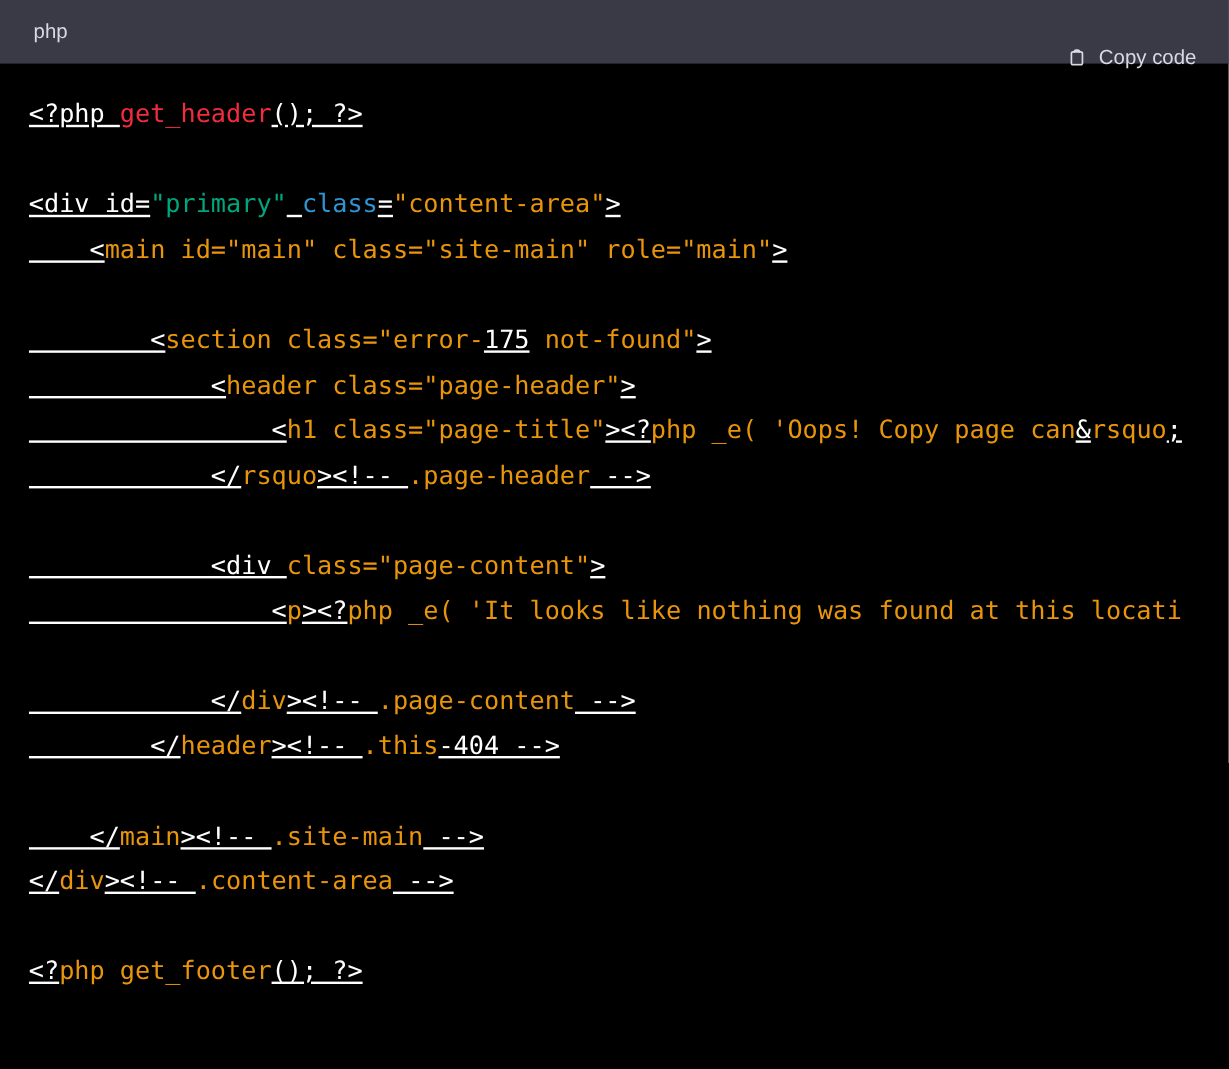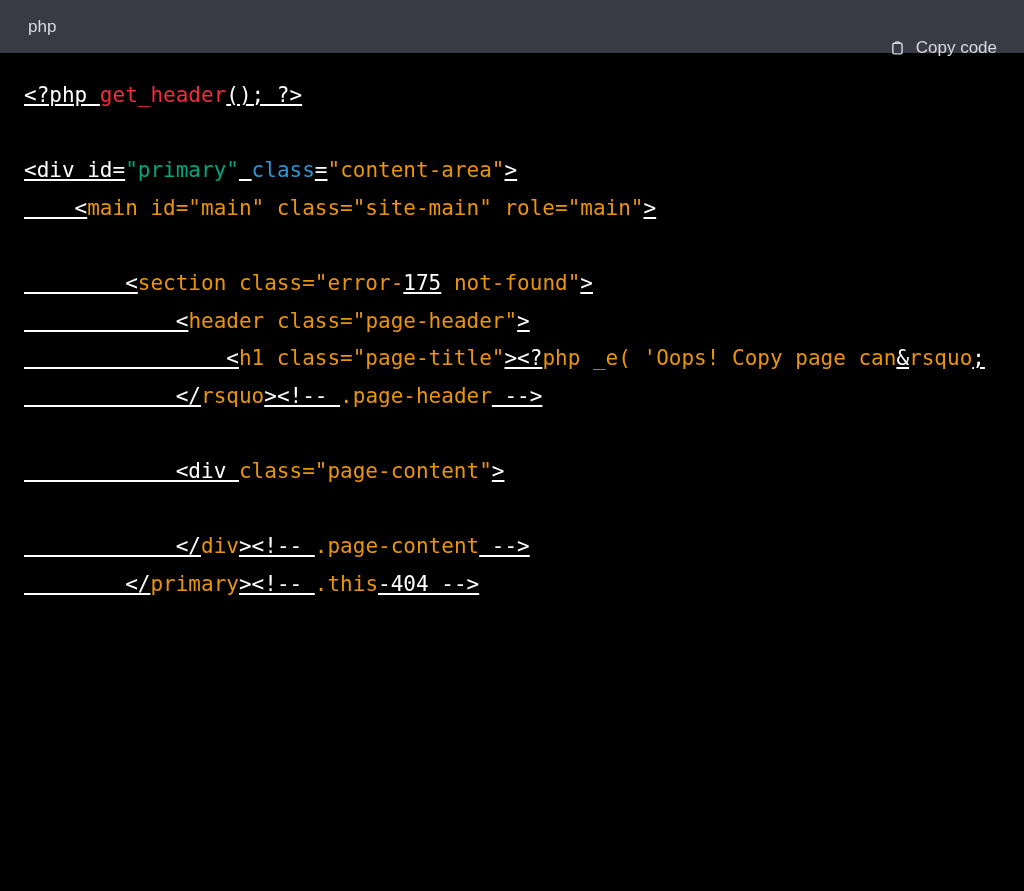--- a/index.html
+++ b/index.html
@@ -90,19 +90,23 @@
       <div class="code-line"> </div>
       <div class="code-line"><span class="c-w">&lt;div id=</span><span class="c-g">"primary"</span><span class="c-w"> </span><span class="c-b">class</span><span class="c-w">=</span><span class="c-o">"content-area"</span><span class="c-w">&gt;</span></div>
       <div class="code-line"><span class="c-w">    &lt;</span><span class="c-o">main id="main" class="site-main" role="main"</span><span class="c-w">&gt;</span></div>
       <div class="code-line"> </div>
       <div class="code-line"><span class="c-w">        &lt;</span><span class="c-o">section class="error-</span><span class="c-w">175</span><span class="c-o"> not-found"</span><span class="c-w">&gt;</span></div>
       <div class="code-line"><span class="c-w">            &lt;</span><span class="c-o">header class="page-header"</span><span class="c-w">&gt;</span></div>
       <div class="code-line"><span class="c-w">                &lt;</span><span class="c-o">h1 class="page-title"</span><span class="c-w">&gt;&lt;?</span><span class="c-o">php _e( 'Oops! Copy page can</span><span class="c-w">&amp;</span><span class="c-o">rsquo</span><span class="c-w">;</span></div>
       <div class="code-line"><span class="c-w">            &lt;/</span><span class="c-o">rsquo</span><span class="c-w">&gt;&lt;!-- </span><span class="c-o">.page-header</span><span class="c-w"> --&gt;</span></div>
       <div class="code-line"> </div>
       <div class="code-line"><span class="c-w">            &lt;div </span><span class="c-o">class="page-content"</span><span class="c-w">&gt;</span></div>
+      <div class="code-line"><span class="c-w">                &lt;</span><span class="c-o">p</span><span class="c-w">&gt;&lt;?</span><span class="c-o">php _e( 'It looks like nothing was found at this locati</span></div>
       <div class="code-line"> </div>
       <div class="code-line"><span class="c-w">            &lt;/</span><span class="c-o">div</span><span class="c-w">&gt;&lt;!-- </span><span class="c-o">.page-content</span><span class="c-w"> --&gt;</span></div>
-      <div class="code-line"><span class="c-w">        &lt;/</span><span class="c-o">primary</span><span class="c-w">&gt;&lt;!-- </span><span class="c-o">.this</span><span class="c-w">-404 --&gt;</span></div>
+      <div class="code-line"><span class="c-w">        &lt;/</span><span class="c-o">header</span><span class="c-w">&gt;&lt;!-- </span><span class="c-o">.this</span><span class="c-w">-404 --&gt;</span></div>
       <div class="code-line"> </div>
+      <div class="code-line"><span class="c-w">    &lt;/</span><span class="c-o">main</span><span class="c-w">&gt;&lt;!-- </span><span class="c-o">.site-main</span><span class="c-w"> --&gt;</span></div>
+      <div class="code-line"><span class="c-w">&lt;/</span><span class="c-o">div</span><span class="c-w">&gt;&lt;!-- </span><span class="c-o">.content-area</span><span class="c-w"> --&gt;</span></div>
       <div class="code-line"> </div>
+      <div class="code-line"><span class="c-w">&lt;?</span><span class="c-o">php get_footer</span><span class="c-w">(); ?&gt;</span></div>
     </div>
 </div>
 
 </body></html>

